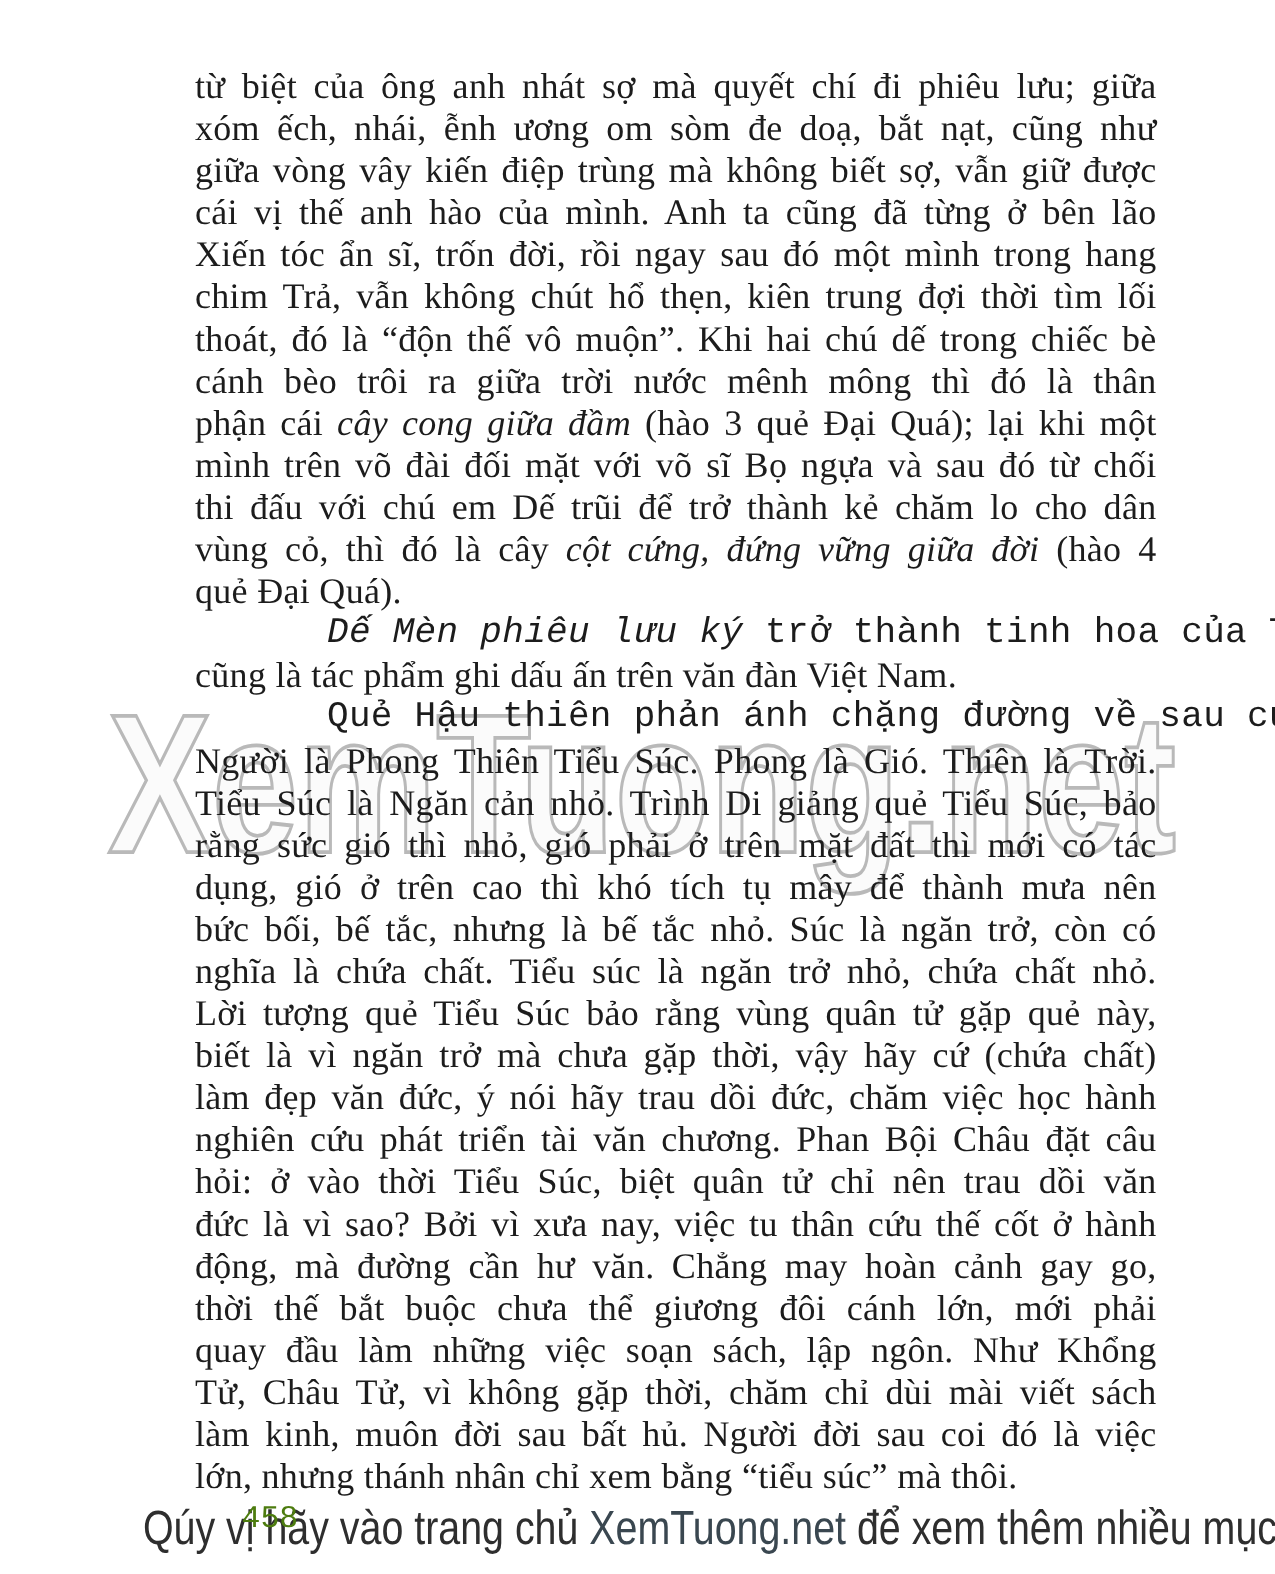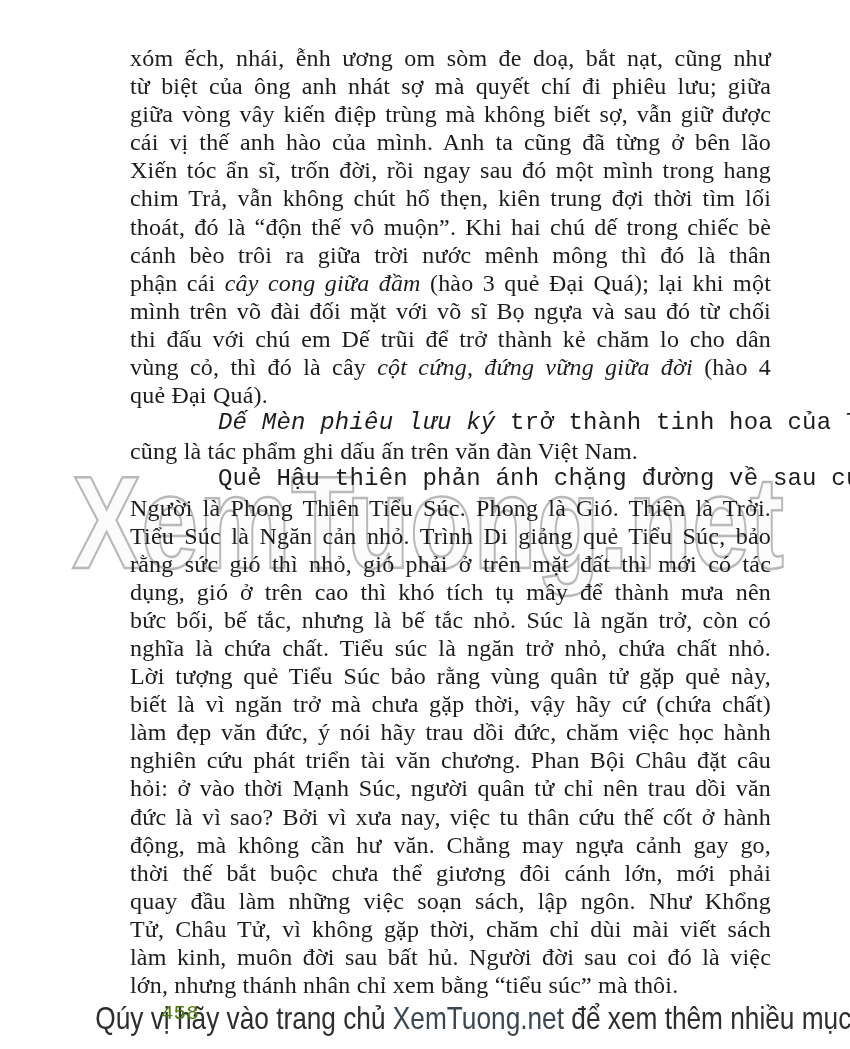--- a/index.html
+++ b/index.html
@@ -72,22 +72,22 @@
   }
 </style>
 </head>
 <body>
 
 <svg class="watermark" viewBox="0 0 734 175" width="734" height="175" aria-hidden="true">
   <text x="4" y="120" font-family="Liberation Sans, sans-serif" font-size="132" font-weight="bold" textLength="712" lengthAdjust="spacingAndGlyphs" fill="rgba(248,248,248,0.55)" stroke="#b9b9b9" stroke-width="2.5">XemTuong.net</text>
 </svg>
 
 <div class="text-block">
+    <div class="line"><span>từ biệt của ông anh nhát sợ mà quyết chí đi phiêu lưu; giữa</span></div>
     <div class="line"><span>xóm ếch, nhái, ễnh ương om sòm đe doạ, bắt nạt, cũng như</span></div>
-    <div class="line"><span>từ biệt của ông anh nhát sợ mà quyết chí đi phiêu lưu; giữa</span></div>
     <div class="line"><span>giữa vòng vây kiến điệp trùng mà không biết sợ, vẫn giữ được</span></div>
     <div class="line"><span>cái vị thế anh hào của mình. Anh ta cũng đã từng ở bên lão</span></div>
     <div class="line"><span>Xiến tóc ẩn sĩ, trốn đời, rồi ngay sau đó một mình trong hang</span></div>
     <div class="line"><span>chim Trả, vẫn không chút hổ thẹn, kiên trung đợi thời tìm lối</span></div>
     <div class="line"><span>thoát, đó là “độn thế vô muộn”. Khi hai chú dế trong chiếc bè</span></div>
     <div class="line"><span>cánh bèo trôi ra giữa trời nước mênh mông thì đó là thân</span></div>
     <div class="line"><span>phận cái </span><em>cây cong giữa đầm</em><span> (hào 3 quẻ Đại Quá); lại khi một</span></div>
     <div class="line"><span>mình trên võ đài đối mặt với võ sĩ Bọ ngựa và sau đó từ chối</span></div>
     <div class="line"><span>thi đấu với chú em Dế trũi để trở thành kẻ chăm lo cho dân</span></div>
     <div class="line"><span>vùng cỏ, thì đó là cây </span><em>cột cứng, đứng vững giữa đời</em><span> (hào 4</span></div>
@@ -98,23 +98,23 @@
     <div class="line"><span>Người là Phong Thiên Tiểu Súc. Phong là Gió. Thiên là Trời.</span></div>
     <div class="line"><span>Tiểu Súc là Ngăn cản nhỏ. Trình Di giảng quẻ Tiểu Súc, bảo</span></div>
     <div class="line"><span>rằng sức gió thì nhỏ, gió phải ở trên mặt đất thì mới có tác</span></div>
     <div class="line"><span>dụng, gió ở trên cao thì khó tích tụ mây để thành mưa nên</span></div>
     <div class="line"><span>bức bối, bế tắc, nhưng là bế tắc nhỏ. Súc là ngăn trở, còn có</span></div>
     <div class="line"><span>nghĩa là chứa chất. Tiểu súc là ngăn trở nhỏ, chứa chất nhỏ.</span></div>
     <div class="line"><span>Lời tượng quẻ Tiểu Súc bảo rằng vùng quân tử gặp quẻ này,</span></div>
     <div class="line"><span>biết là vì ngăn trở mà chưa gặp thời, vậy hãy cứ (chứa chất)</span></div>
     <div class="line"><span>làm đẹp văn đức, ý nói hãy trau dồi đức, chăm việc học hành</span></div>
     <div class="line"><span>nghiên cứu phát triển tài văn chương. Phan Bội Châu đặt câu</span></div>
-    <div class="line"><span>hỏi: ở vào thời Mạnh Súc, người quân tử chỉ nên trau dồi văn</span></div>
+    <div class="line"><span>hỏi: ở vào thời Tiểu Súc, biệt quân tử chỉ nên trau dồi văn</span></div>
     <div class="line"><span>đức là vì sao? Bởi vì xưa nay, việc tu thân cứu thế cốt ở hành</span></div>
-    <div class="line"><span>động, mà không cần hư văn. Chẳng may ngựa cảnh gay go,</span></div>
+    <div class="line"><span>động, mà đường cần hư văn. Chẳng may hoàn cảnh gay go,</span></div>
     <div class="line"><span>thời thế bắt buộc chưa thể giương đôi cánh lớn, mới phải</span></div>
     <div class="line"><span>quay đầu làm những việc soạn sách, lập ngôn. Như Khổng</span></div>
     <div class="line"><span>Tử, Châu Tử, vì không gặp thời, chăm chỉ dùi mài viết sách</span></div>
     <div class="line"><span>làm kinh, muôn đời sau bất hủ. Người đời sau coi đó là việc</span></div>
     <div class="line no-justify"><span>lớn, nhưng thánh nhân chỉ xem bằng “tiểu súc” mà thôi.</span></div>
   </div>
 
 <div class="page-number">458</div>
 
 <div class="footer">

